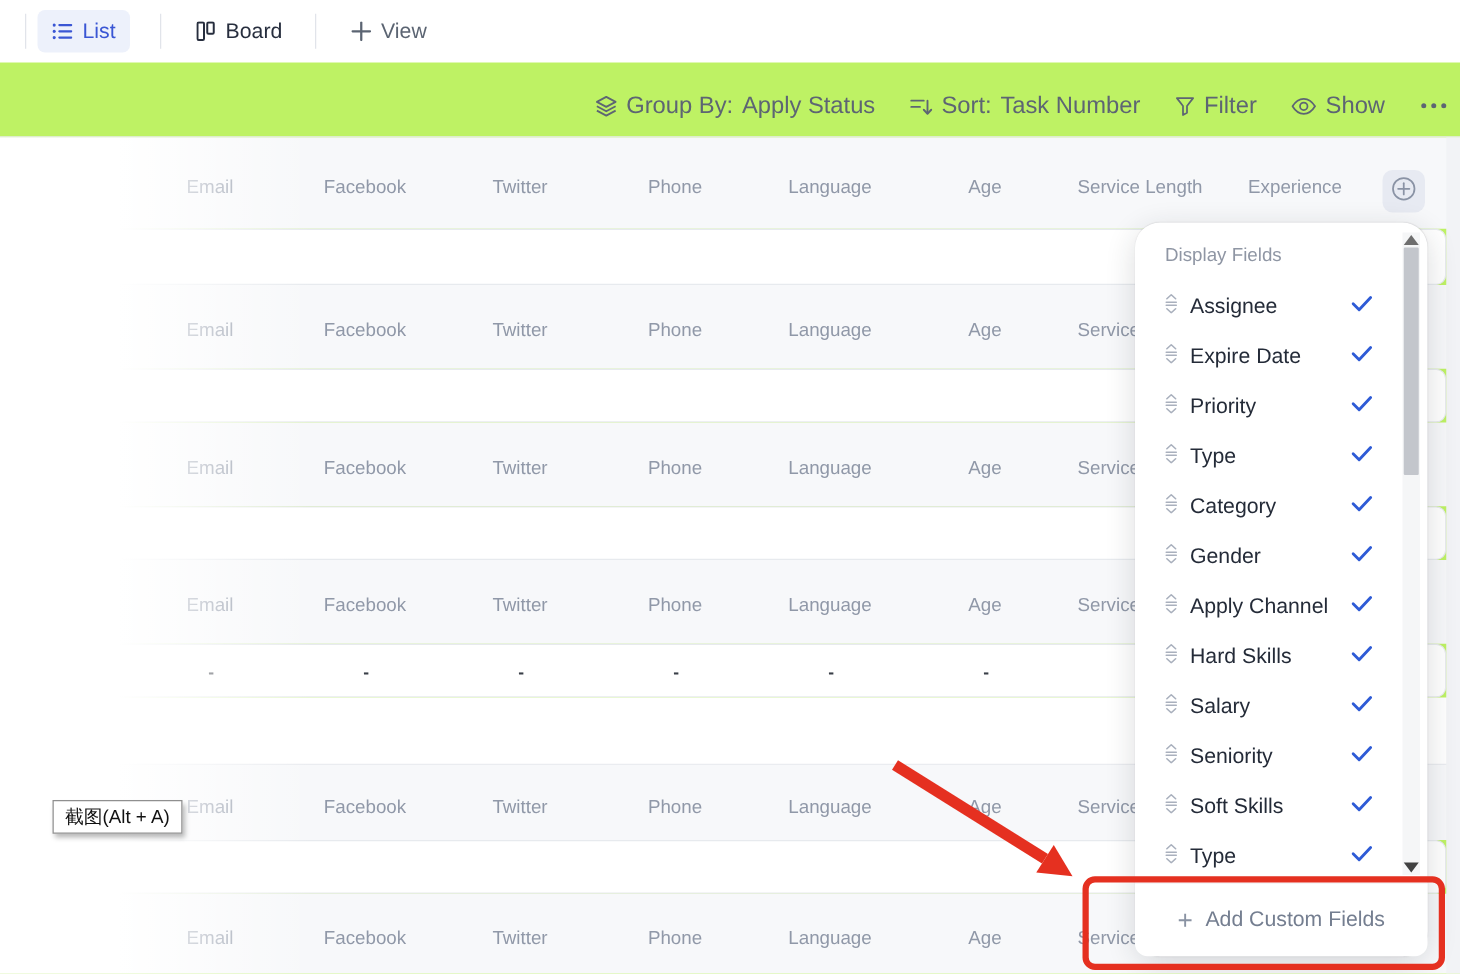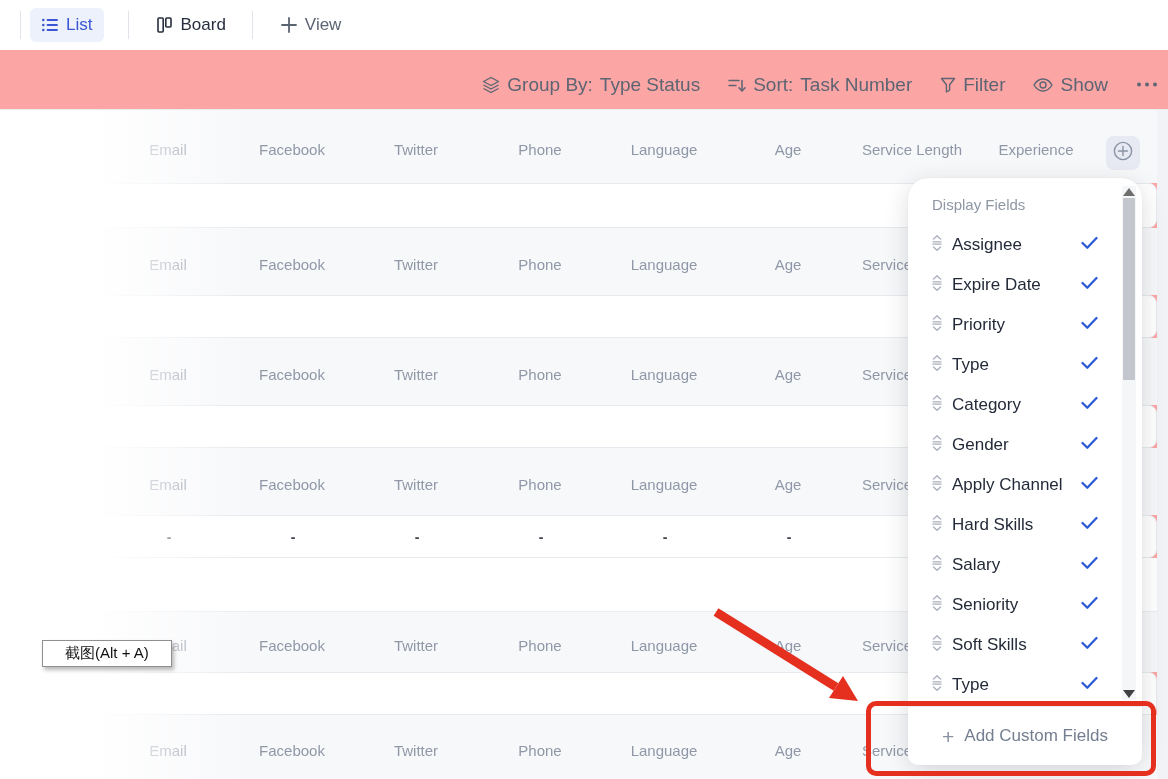--- a/index.html
+++ b/index.html
@@ -1,18 +1,18 @@
 <!DOCTYPE html>
 <html style="--accent: #3a56d4; --red: #e53020;"><head>
 <meta charset="utf-8">
 <style>
   * { margin:0; padding:0; box-sizing:border-box; }
   html,body { background:#fff; }
   body { font-family:"Liberation Sans","DejaVu Sans",sans-serif; }
-  .app { position:relative; width:1168px; height:779px; overflow:hidden; background:#fca5a5; }
+  .app { position:relative; width:1168px; height:779px; overflow:hidden; background:#bef264; }
 
   
   .tabbar { position:absolute; top:0; left:0; width:100%; height:50px; display:flex; align-items:center; padding-left:20px; background:#fff; }
   .vdiv { width:1px; height:28px; background:#e1e4ea; flex:0 0 auto; }
   .tab { display:flex; align-items:center; gap:8px; font-size:17px; cursor:default; white-space:nowrap; }
   .tab-pill { margin:0 24px 0 9px; padding:7px 12px; border-radius:6px; background:#edf1fb; color:var(--accent,#3a56d4); }
   .tab-board { margin:0 26px 0 28px; color:#272e3e; }
   .tab-view { margin-left:28px; color:#5b6472; }
   .tab svg { display:block; }
 
@@ -56,21 +56,21 @@
   .panel-footer { position:absolute; left:0; right:0; bottom:0; height:59px; border-top:1px solid #ecedf1; background:#fff;
                   border-radius:0 0 10px 10px; display:flex; align-items:center; justify-content:center; gap:10px;
                   color:#747e90; font-size:17px; cursor:pointer; }
   .panel-footer .plus-glyph { font-size:21px; color:#8a93a3; line-height:1; }
 
   
   .annotation-rect { position:absolute; left:866px; top:701px; width:290px; height:75px; border:5px solid var(--red,#e53020); border-radius:10px; z-index:20; pointer-events:none; }
   .annotation-arrow { position:absolute; left:700px; top:600px; z-index:21; pointer-events:none; }
 
   
-  .tooltip { position:absolute; left:42px; top:640px; padding:3px 22px; background:#fff; border:1px solid #8f8f8f;
+  .tooltip { position:absolute; left:42px; top:640px; padding:3px 9px; background:#fff; border:1px solid #8f8f8f;
              box-shadow:2px 3px 4px rgba(0,0,0,.28); font-size:15px; color:#111; z-index:30; white-space:nowrap; }
 </style>
 </head>
 <body>
 
 <div class="app">
 
   <div class="tabbar">
     <span class="vdiv"></span>
     <div class="tab tab-pill">
@@ -121,21 +121,21 @@
       <span>
           <svg width="18" height="18" viewBox="0 0 18 18">
             <g fill="none" stroke="#5d6573" stroke-width="1.4" stroke-linejoin="round">
               <path d="M9 1.5 L16.5 5.5 L9 9.5 L1.5 5.5 Z"></path>
               <path d="M1.5 9 L9 13 L16.5 9"></path>
               <path d="M1.5 12.5 L9 16.5 L16.5 12.5"></path>
             </g>
           </svg>
         </span>
       <span>Group By:</span>
-      <span>Type Status</span>
+      <span>Apply Status</span>
     </div>
     <div class="tb-item">
       <span>
           <svg width="18" height="16" viewBox="0 0 18 16">
             <g fill="none" stroke="#5d6573" stroke-width="1.5" stroke-linecap="round" stroke-linejoin="round">
               <line x1="1" y1="3.5" x2="11" y2="3.5"></line>
               <line x1="1" y1="8.5" x2="8" y2="8.5"></line>
               <line x1="14" y1="3.5" x2="14" y2="13.5"></line>
               <path d="M11 10.8 L14 14 L17 10.8"></path>
             </g>

